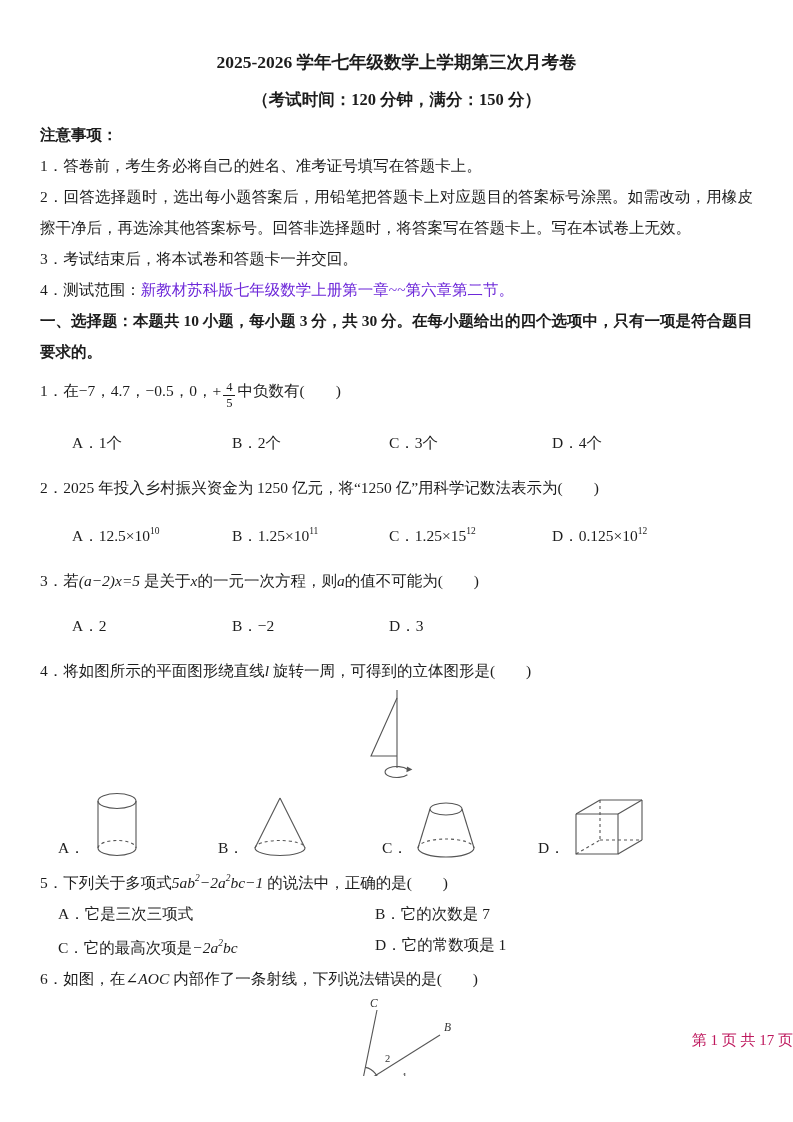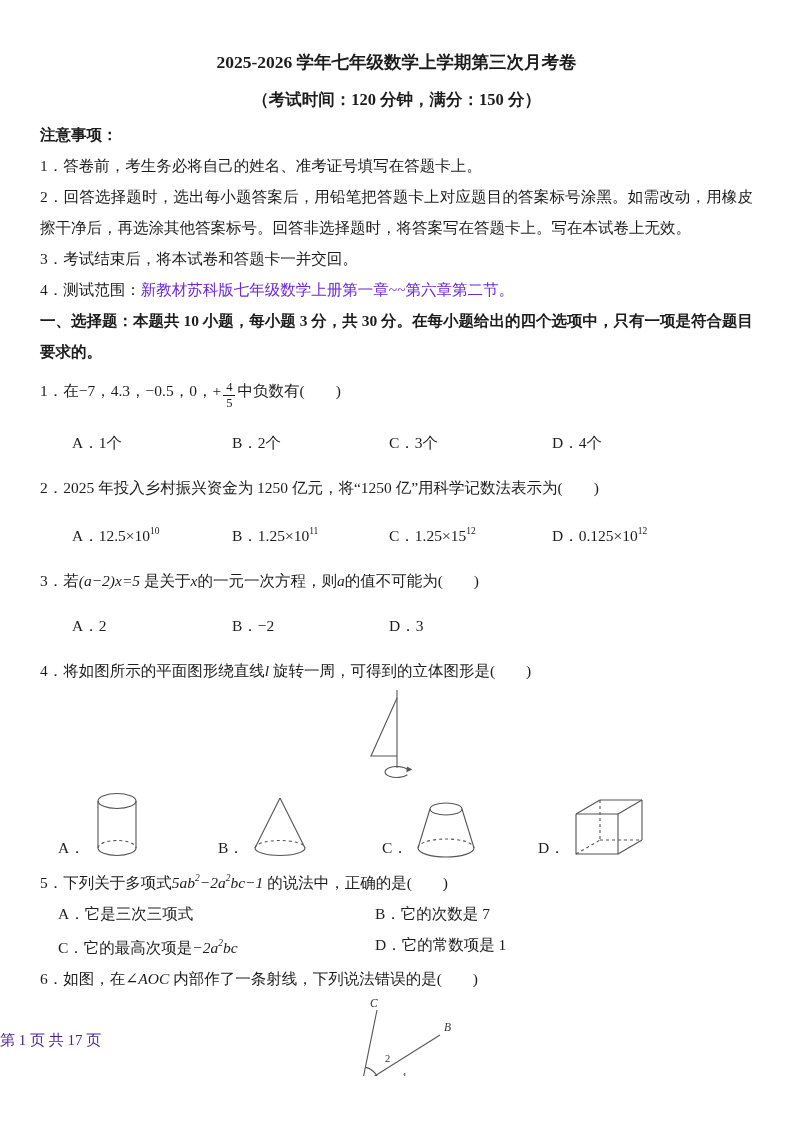--- a/index.html
+++ b/index.html
@@ -29,41 +29,41 @@
   .q1stem{line-height:44px;margin-top:2px;}
   .fig-center{text-align:center;margin:2px 0 0 0;}
   .shapes{display:grid;grid-template-columns:160px 157px 163px 1fr;padding-left:18px;align-items:end;margin:8px 0 6px 0;}
   .shape-cell{display:flex;align-items:flex-end;gap:7px;line-height:20px;}
   svg{display:inline-block;vertical-align:bottom;}
   svg line,svg path,svg ellipse,svg polyline{stroke:#555;stroke-width:1.1;fill:none;}
   svg .dash{stroke-dasharray:3 3;}
   svg .fillhead{fill:#555;stroke:none;}
   svg text{font-family:"Liberation Serif","DejaVu Serif",serif;font-size:11.5px;fill:#333;font-style:italic;stroke:none;}
   svg text.num{font-style:normal;font-size:10.5px;}
-  .footer{position:absolute;left:0;right:0;bottom:26px;text-align:left;font-size:15px;color:#4c1d95;}
+  .footer{position:absolute;left:0;right:0;bottom:26px;text-align:right;font-size:15px;color:#be185d;}
 </style>
 </head>
 <body>
 
 <div class="page">
 
   <p class="title">2025-2026 学年七年级数学上学期第三次月考卷</p>
   <p class="subtitle">（考试时间：120 分钟，满分：150 分）</p>
 
   <div>
     <p class="bold">注意事项：</p>
     <p class="just">1．答卷前，考生务必将自己的姓名、准考证号填写在答题卡上。</p>
     <p class="just">2．回答选择题时，选出每小题答案后，用铅笔把答题卡上对应题目的答案标号涂黑。如需改动，用橡皮擦干净后，再选涂其他答案标号。回答非选择题时，将答案写在答题卡上。写在本试卷上无效。</p>
     <p class="just">3．考试结束后，将本试卷和答题卡一并交回。</p>
     <p class="just"><span>4．测试范围：</span><span class="red">新教材苏科版七年级数学上册第一章~~第六章第二节。</span></p>
   </div>
 
   <p class="bold just">一、选择题：本题共 10 小题，每小题 3 分，共 30 分。在每小题给出的四个选项中，只有一项是符合题目要求的。</p>
 
-  <p class="q1stem"><span>1．在−7，4.3，−0.5，0，+</span><span class="frac"><span class="num">4</span><span class="den">5</span></span><span>中负数有(　　)</span></p>
+  <p class="q1stem"><span>1．在−7，4.7，−0.5，0，+</span><span class="frac"><span class="num">4</span><span class="den">5</span></span><span>中负数有(　　)</span></p>
   <div class="opts">
     <span>A．1个</span>
     <span>B．2个</span>
     <span>C．3个</span>
     <span>D．4个</span>
   </div>
 
   <p>2．2025 年投入乡村振兴资金为 1250 亿元，将“1250 亿”用科学记数法表示为(　　)</p>
   <div class="opts">
     <span><span>A．12.5×10</span><sup class="sci">10</sup></span>

